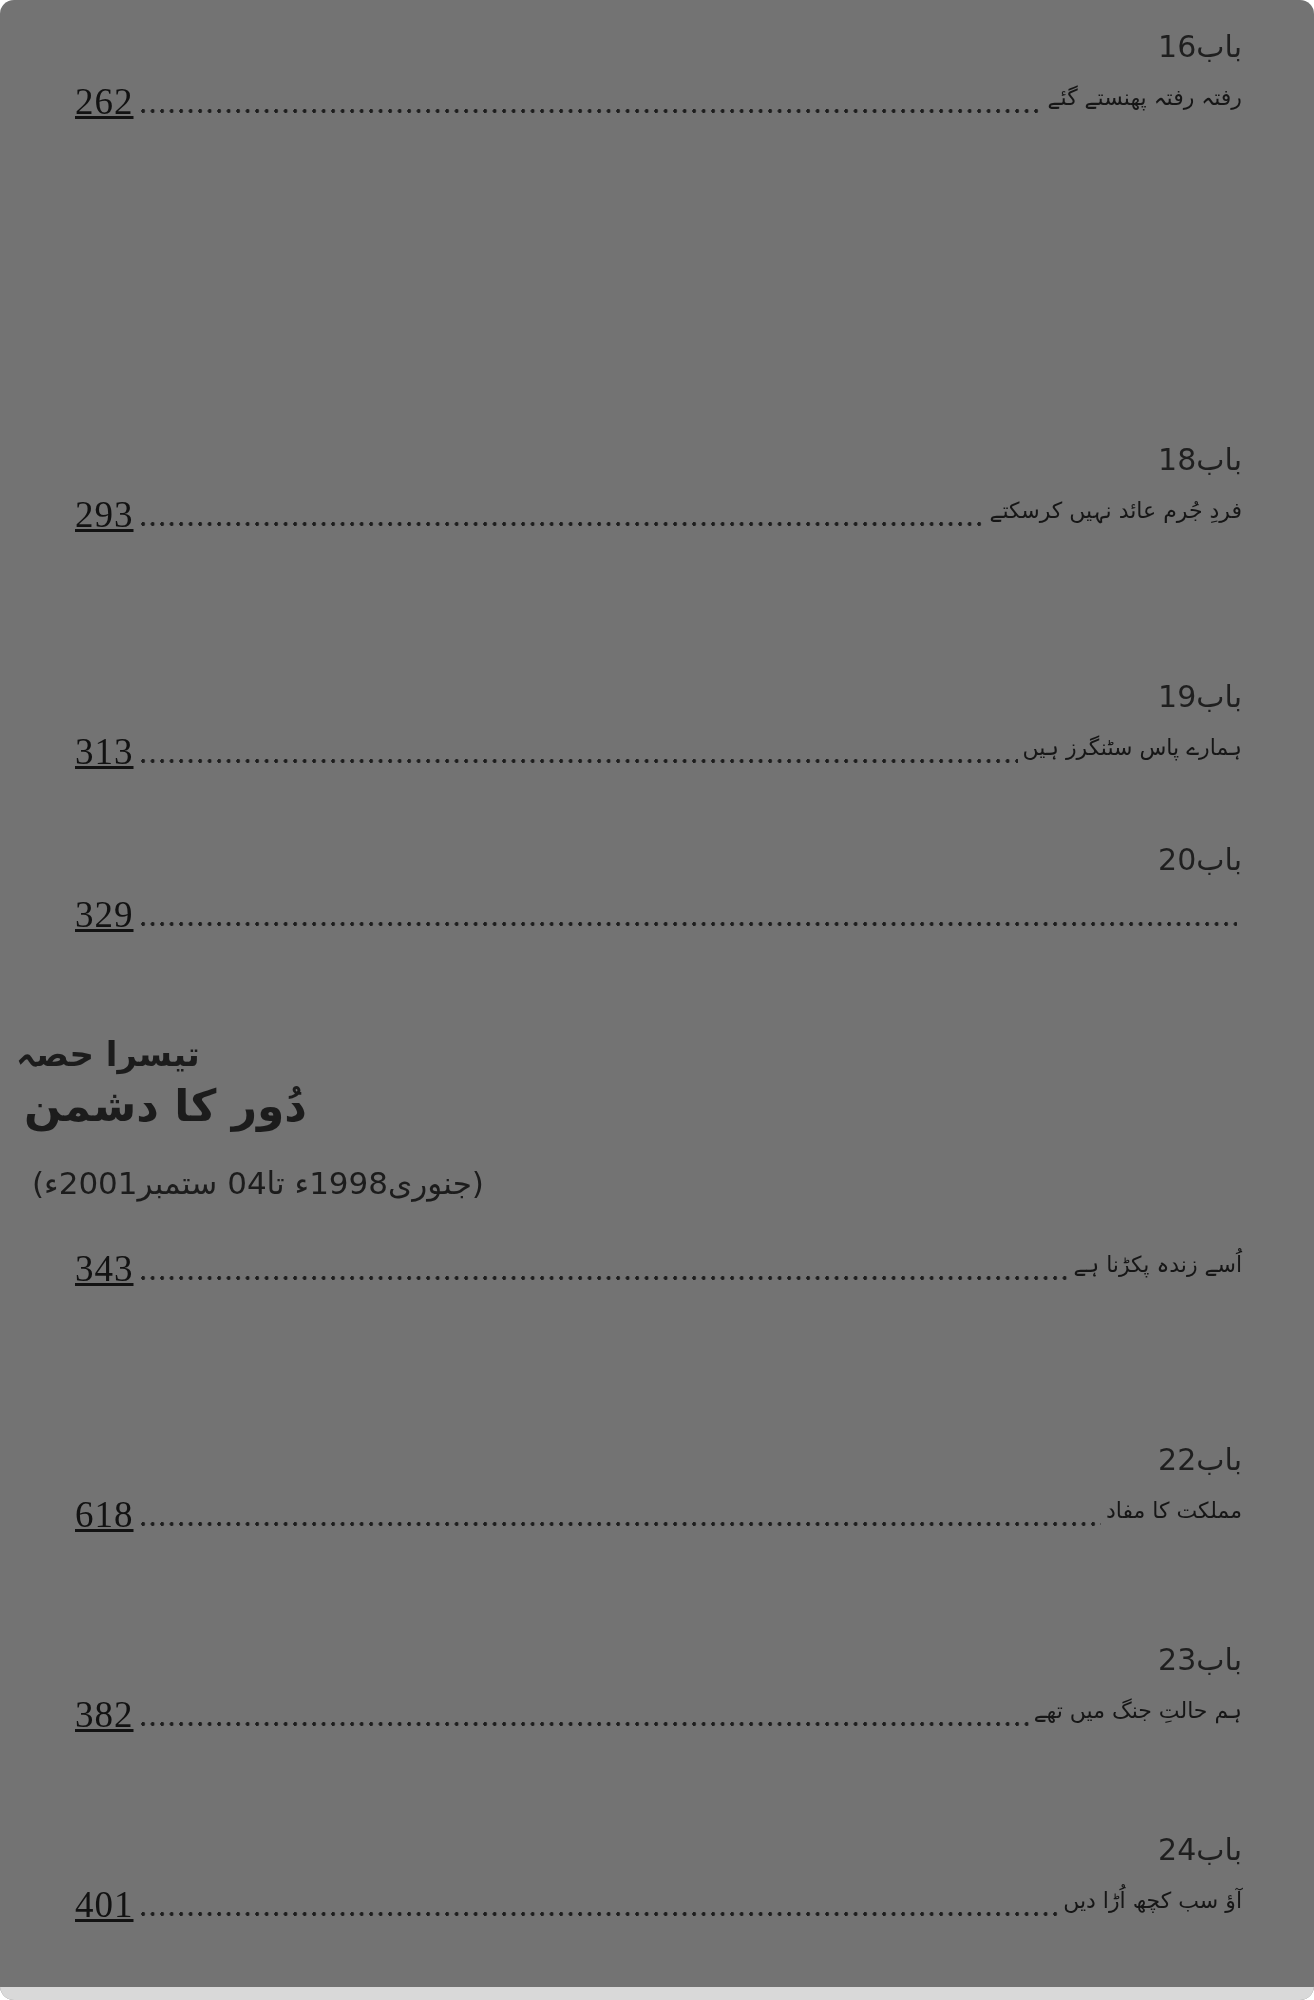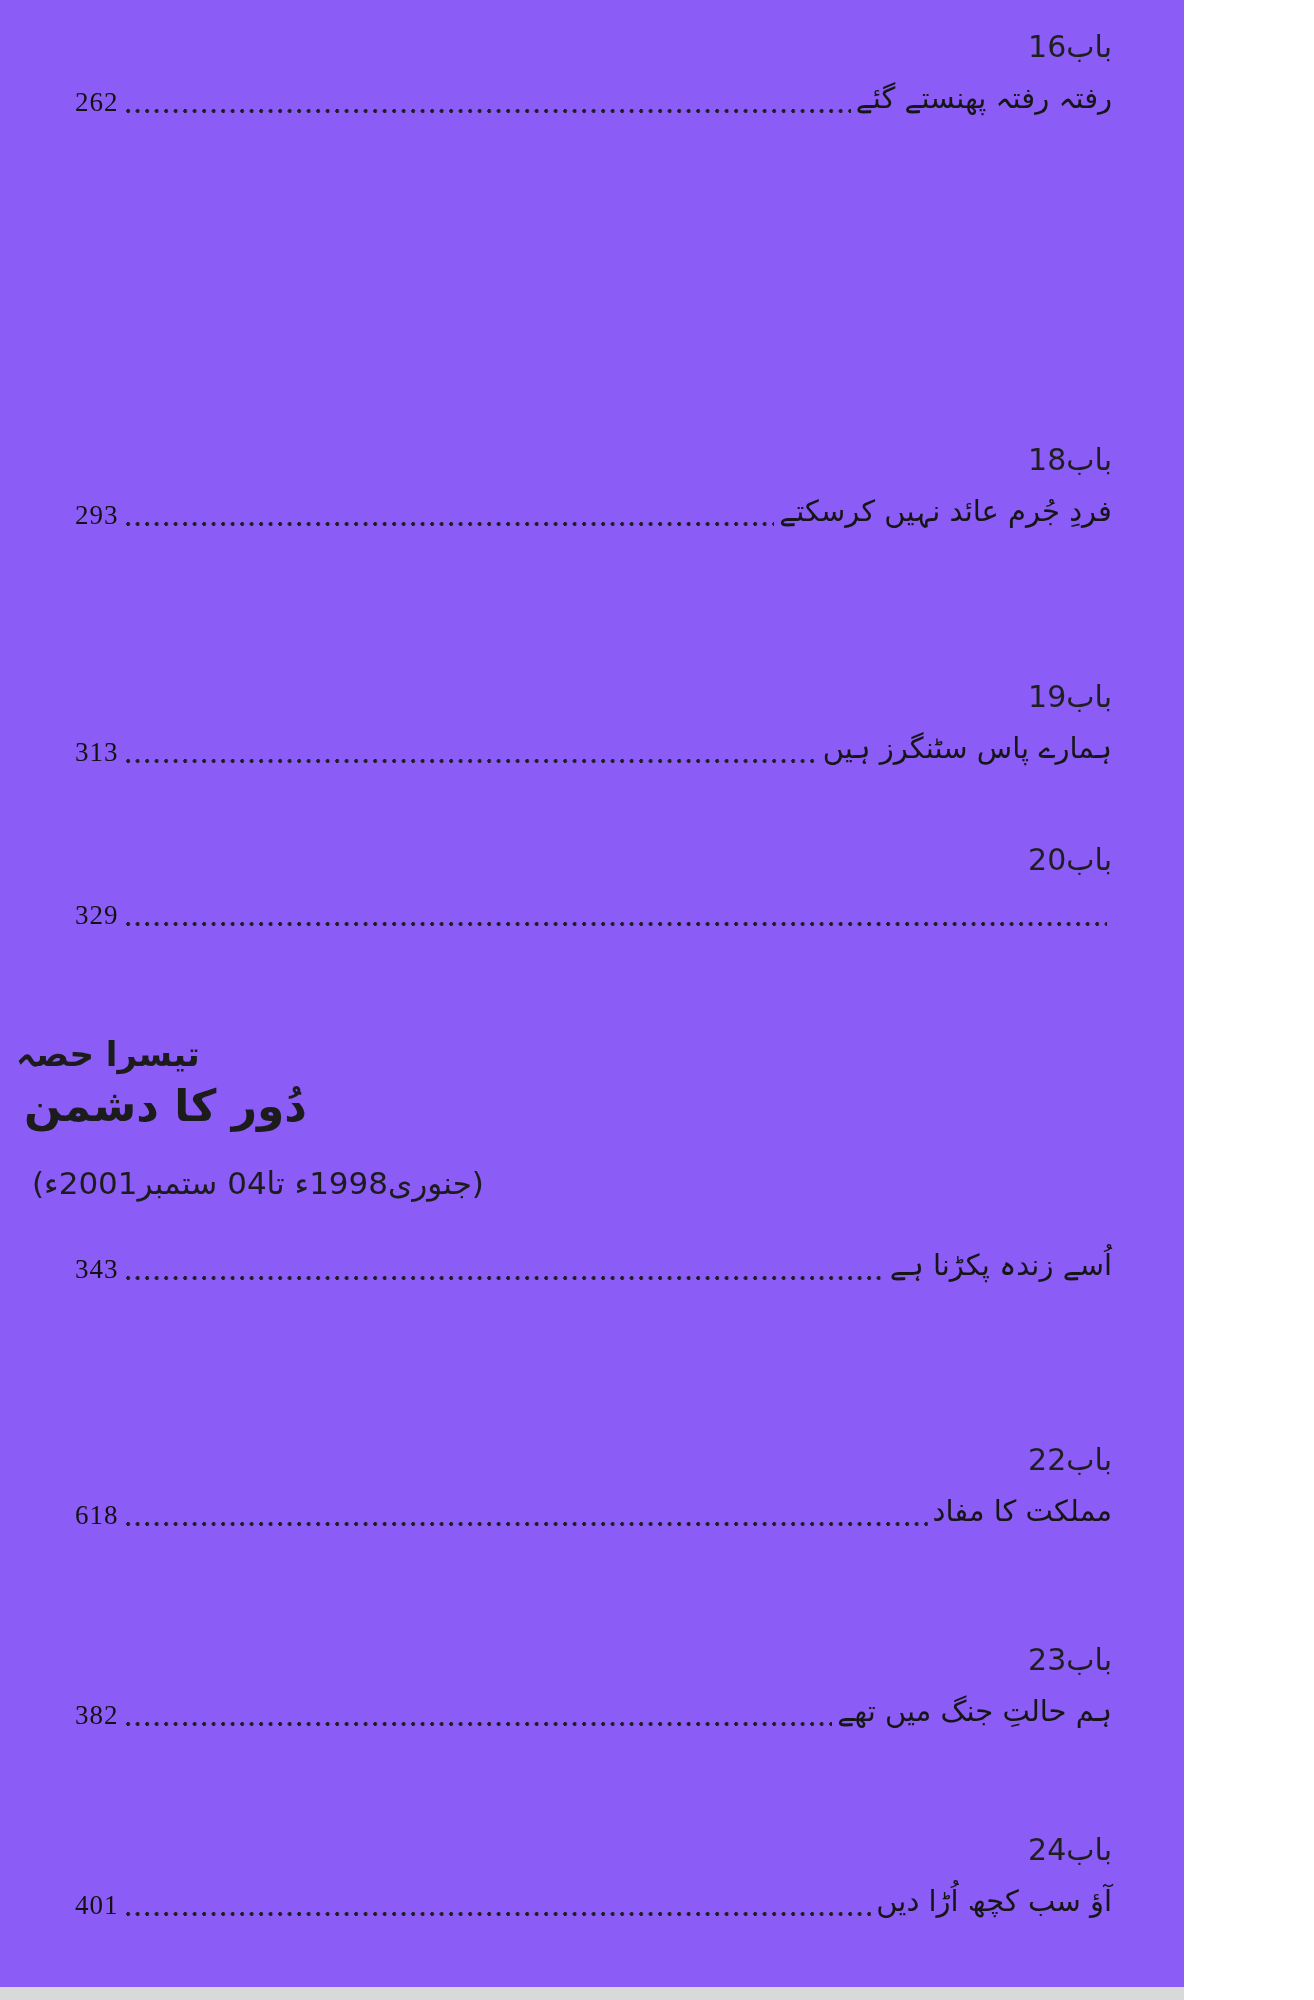--- a/index.html
+++ b/index.html
@@ -2,26 +2,27 @@
 <html lang="ur"><head>
 <meta charset="utf-8">
 <style>
   html, body {
     margin: 0;
     padding: 0;
     background: #ffffff;
   }
   #page {
     position: relative;
-    width: 1184px;
+    width: 1314px;
     height: 2000px;
-    background: #8b5cf6;
+    background: #737373;
     overflow: hidden;
     font-family: "DejaVu Sans", sans-serif;
     color: #1c1c1c;
+    border-radius: 14px;
   }
   .entry {
     position: absolute;
     left: 75px;
     right: 72px;
   }
   .chapter-heading {
     text-align: right;
     font-size: 30px;
     line-height: 46px;
@@ -29,39 +30,40 @@
     color: #1f1f1f;
     direction: rtl;
   }
   .title-row {
     display: flex;
     align-items: flex-end;
     min-height: 52px;
   }
   .pagenum {
     font-family: "Liberation Serif", "DejaVu Serif", serif;
-    font-size: 27px;
+    font-size: 37px;
     line-height: 40px;
     color: #121212;
     flex: 0 0 auto;
     letter-spacing: 1px;
+    text-decoration: underline;
   }
   .leader {
     flex: 1 1 auto;
     height: 6px;
     margin: 0 5px 8px 7px;
     background-image: radial-gradient(circle at 2.2px 3px, #1e1e1e 1.7px, rgba(0,0,0,0) 2.2px);
     background-size: 9.5px 6px;
     background-repeat: repeat-x;
     background-position: left bottom;
   }
   .title {
     flex: 0 0 auto;
     direction: rtl;
-    font-size: 29px;
+    font-size: 22px;
     line-height: 48px;
     color: #161616;
     max-width: 640px;
     white-space: nowrap;
   }
   .section-divider {
     position: absolute;
     left: 16px;
     width: 1314px;
     text-align: left;

